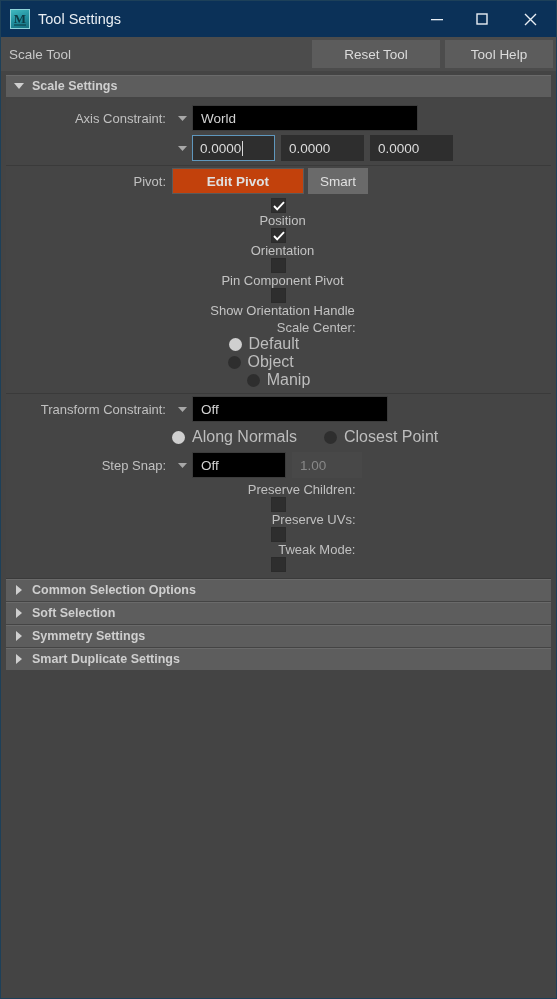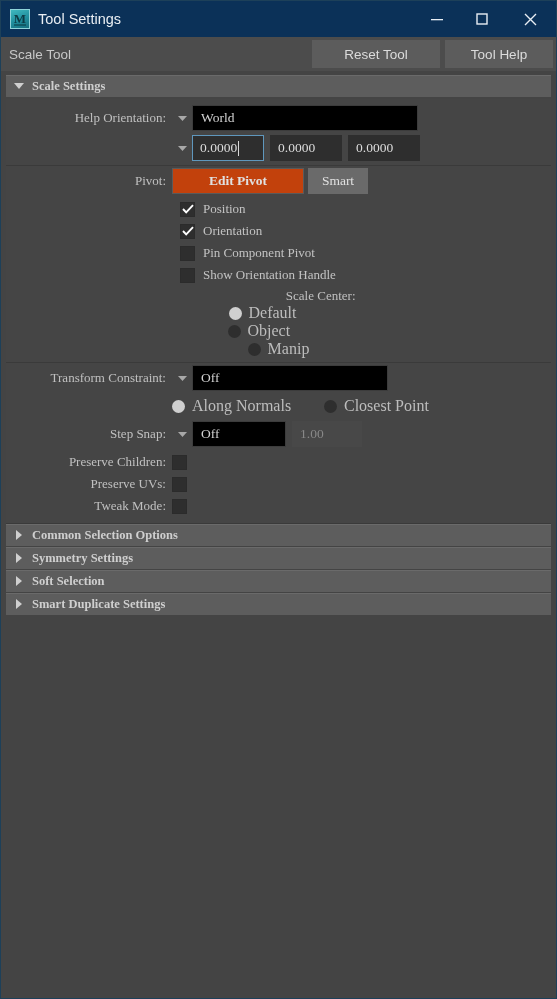--- a/index.html
+++ b/index.html
@@ -109,21 +109,20 @@
   }
   .toolbtn.help { width: 108px; margin-left: 5px; margin-right: 3px; }
 
   
   .body {
     flex: 1 1 auto;
     background: #444444;
     padding: 4px 5px 8px 5px;
     box-sizing: border-box;
     overflow: hidden;
-    font-family: Liberation Serif, serif;
   }
   .frame-header {
     height: 22px;
     background: #5d5d5d;
     display: flex;
     align-items: center;
     color: #cfcfcf;
     font-size: 12.5px;
     font-weight: bold;
     margin-bottom: 2px;
@@ -167,21 +166,21 @@
     font-size: 13.5px;
     display: flex;
     align-items: center;
     padding-left: 8px;
     box-sizing: border-box;
     border: 1px solid #3c3c3c;
   }
   .field.wide { width: 226px; }
   .field.combo { width: 196px; }
   .numfield {
-    width: 72px;
+    width: 83px;
     height: 26px;
     background: #2e2e2e;
     color: #dcdcdc;
     font-size: 13.5px;
     display: flex;
     align-items: center;
     padding-left: 7px;
     box-sizing: border-box;
     border: 1px solid #2e2e2e;
     margin-right: 6px;
@@ -222,21 +221,21 @@
   .cb {
     width: 15px; height: 15px;
     background: #2e2e2e;
     border: 1px solid #2b2b2b;
     box-sizing: border-box;
     flex: 0 0 auto;
     display: flex;
     align-items: center;
     justify-content: center;
   }
-  .cbrow { display: flex; align-items: center; min-height: 22px; }
+  .cbrow { display: flex; align-items: center; min-height: 22px; flex-direction: column; }
   .cbrow .indent { width: 174px; flex: 0 0 auto; }
   .cbrow .cbtext {
     margin-left: 8px;
     color: #c3c3c3;
     font-size: 13px;
     white-space: nowrap;
   }
 
   
   .radio {
@@ -299,21 +298,21 @@
         <svg width="10" height="8" viewBox="0 0 10 8">
             <path d="M0 1 L10 1 L5 7 Z" fill="#cfcfcf"></path>
           </svg>
       </span>
       <span>Scale Settings</span>
     </div>
 
     <div class="frame-body">
 
       <div class="row">
-        <div class="label">Help Orientation:</div>
+        <div class="label">Axis Constraint:</div>
         <div class="dd-arrow">
           <svg width="9" height="7" viewBox="0 0 9 7">
               <path d="M0 1 L9 1 L4.5 6 Z" fill="#a8a8a8"></path>
             </svg>
         </div>
         <div class="field wide">World</div>
       </div>
 
       <div class="row">
         <div class="label"></div>
@@ -444,30 +443,30 @@
       </span>
       <span>Common Selection Options</span>
     </div>
 
     <div class="frame-header collapsed">
       <span class="tri">
         <svg width="8" height="10" viewBox="0 0 8 10">
             <path d="M1 0 L7 5 L1 10 Z" fill="#cfcfcf"></path>
           </svg>
       </span>
-      <span>Symmetry Settings</span>
+      <span>Soft Selection</span>
     </div>
 
     <div class="frame-header collapsed">
       <span class="tri">
         <svg width="8" height="10" viewBox="0 0 8 10">
             <path d="M1 0 L7 5 L1 10 Z" fill="#cfcfcf"></path>
           </svg>
       </span>
-      <span>Soft Selection</span>
+      <span>Symmetry Settings</span>
     </div>
 
     <div class="frame-header collapsed">
       <span class="tri">
         <svg width="8" height="10" viewBox="0 0 8 10">
             <path d="M1 0 L7 5 L1 10 Z" fill="#cfcfcf"></path>
           </svg>
       </span>
       <span>Smart Duplicate Settings</span>
     </div>

